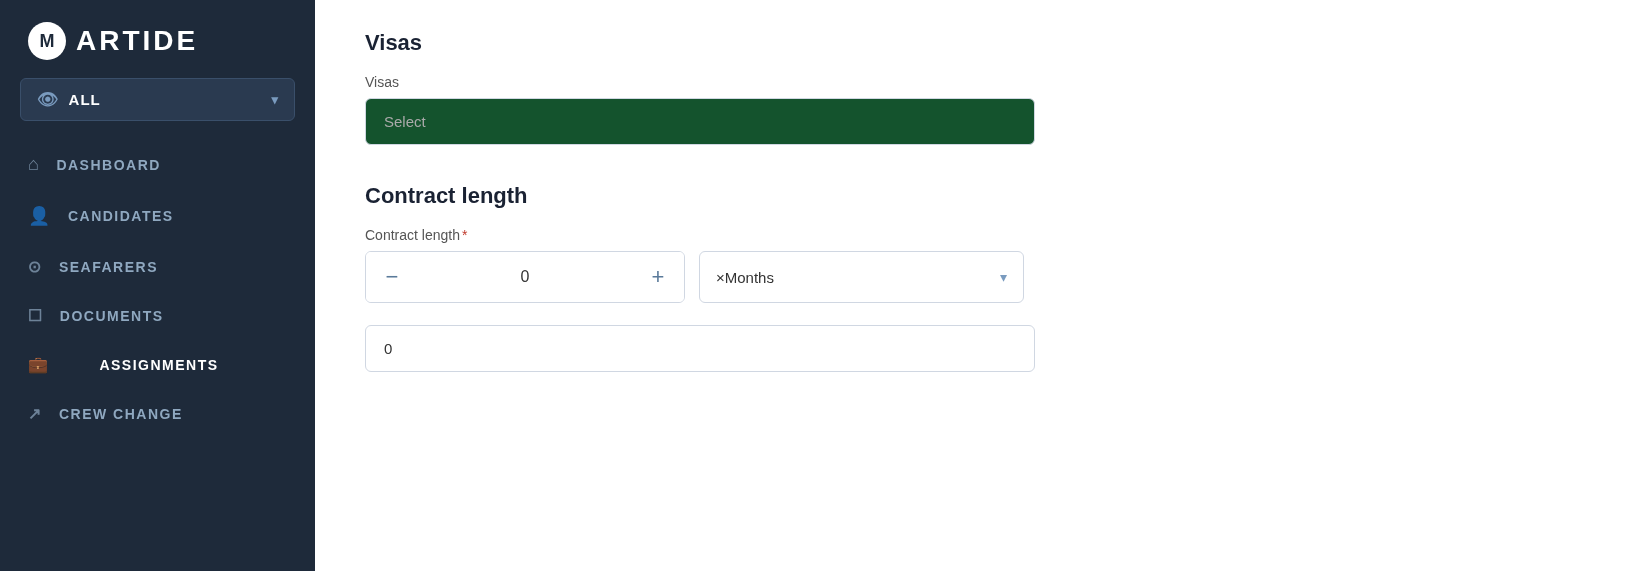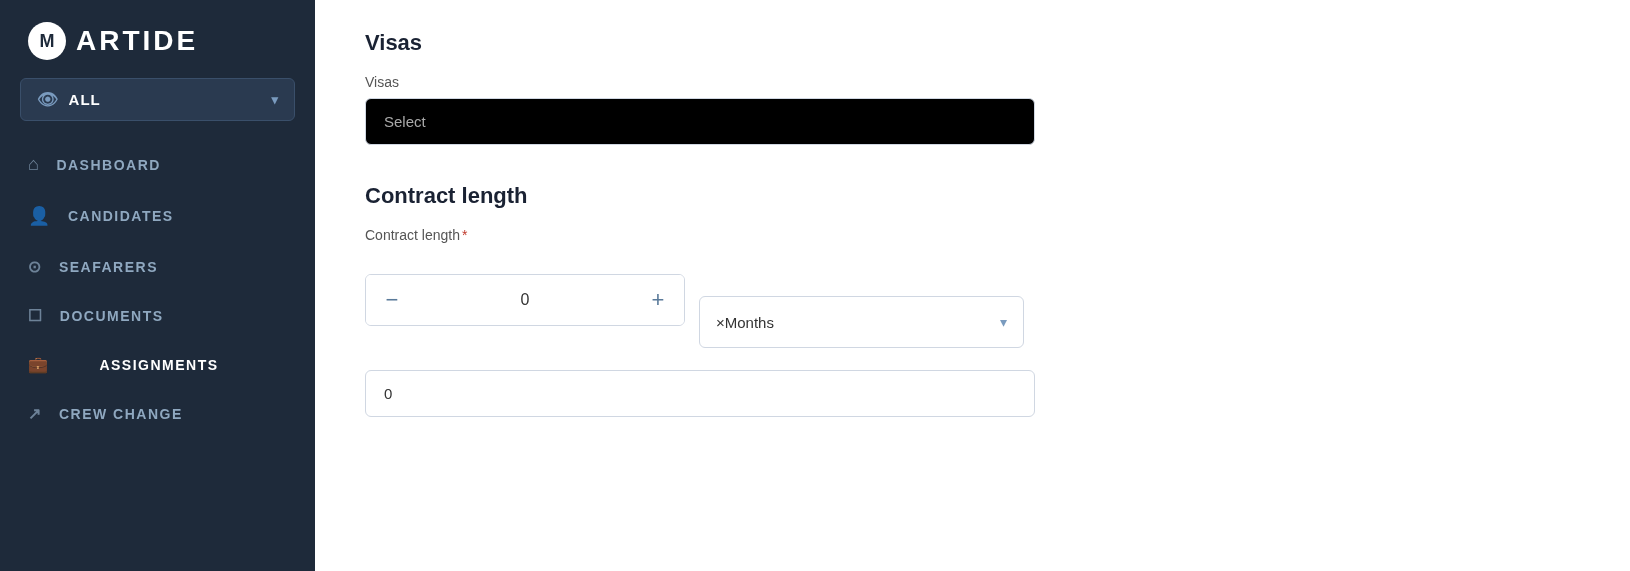--- a/index.html
+++ b/index.html
@@ -114,21 +114,21 @@
       margin-left: 2px;
     }
 
     .select-box {
       width: 670px;
       border: 1.5px solid #d0d7e2;
       border-radius: 6px;
       padding: 14px 18px;
       font-size: 15px;
       color: #aaa;
-      background: #000000;
+      background: #14532d;
       cursor: pointer;
       display: flex;
       align-items: center;
     }
 
     .section-gap { margin-bottom: 38px; }
     .section-gap2 { margin-bottom: 22px; }
 
     .contract-length-row {
       display: flex;
@@ -177,21 +177,20 @@
       padding: 12px 16px;
       font-size: 15px;
       color: #333;
       background: #fff;
       cursor: pointer;
       display: flex;
       align-items: center;
       gap: 8px;
       width: 325px;
       height: 52px;
-      margin-top: 45px;
     }
 
     .unit-label { flex: 1; }
     .unit-chevron { color: #7a9bbf; font-size: 14px; }
 
     .variance-box {
       width: 670px;
       border: 1.5px solid #d0d7e2;
       border-radius: 6px;
       padding: 14px 18px;

